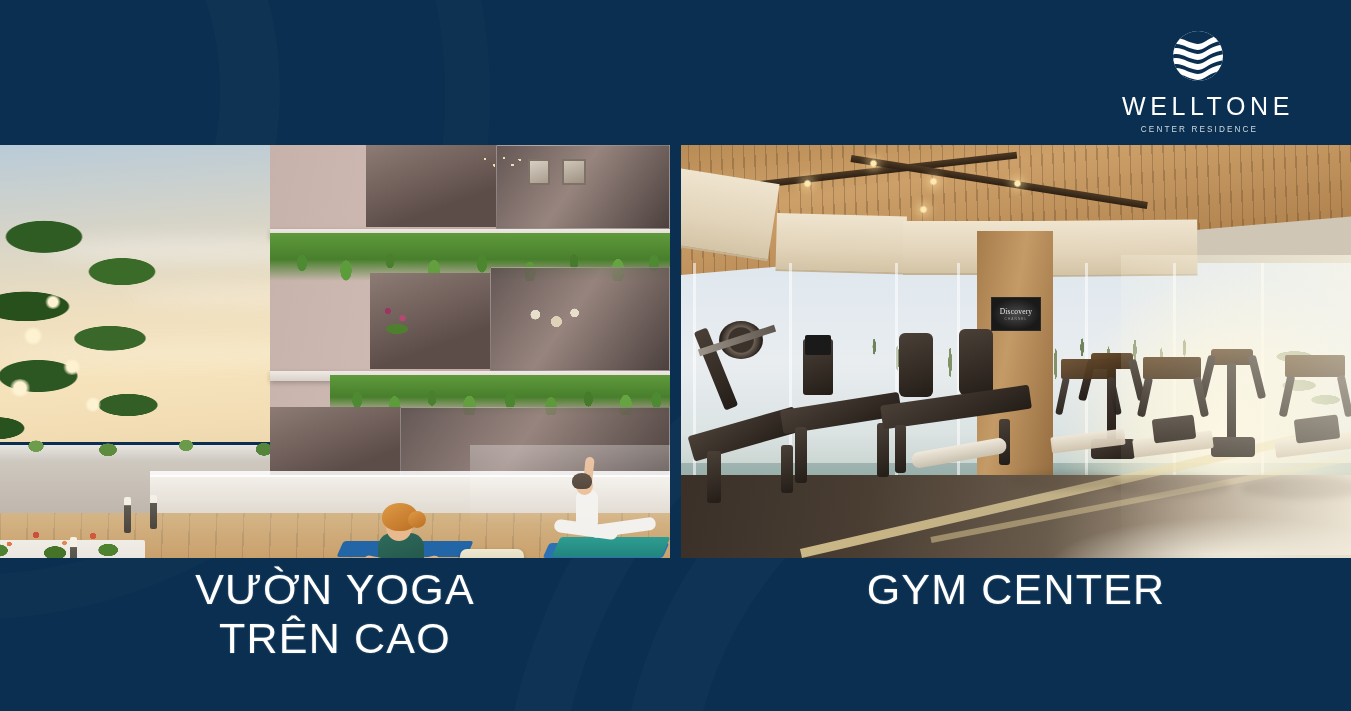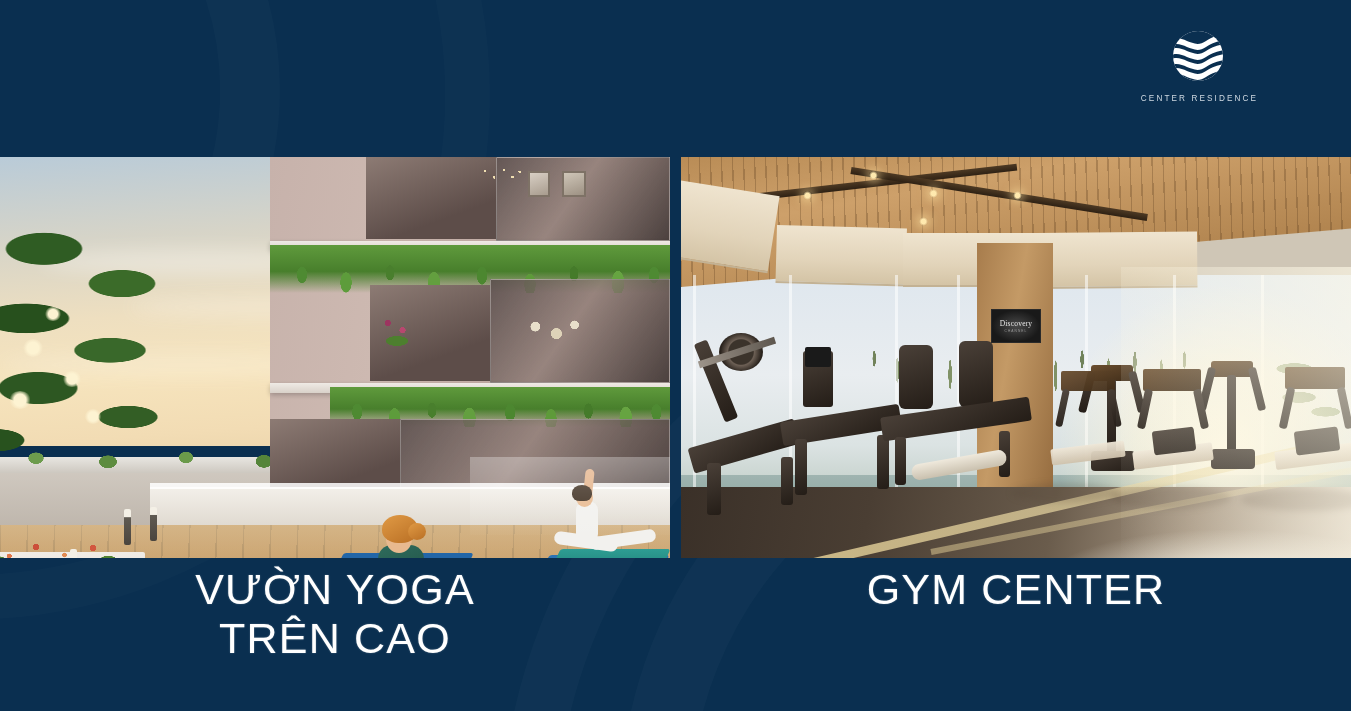--- a/index.html
+++ b/index.html
@@ -43,21 +43,21 @@
   }
   .logo-sub {
     color:#cfd9e2; font-size:8.2px; letter-spacing:2.1px;
     margin-top:6px; white-space:nowrap; margin-left:3px;
   }
 
   
   .panel { position:absolute; top:145px; height:413px; overflow:hidden; }
   #panel-yoga { left:0px;   width:670px; }
   #panel-gym  { left:681px; width:670px; }
-  .photo { position:absolute; inset:0; overflow:hidden;margin-top:12px; }
+  .photo { position:absolute; inset:0; overflow:hidden; }
 
   
   .y-sky {
     position:absolute; left:0; top:0; width:100%; height:72%;
     background:linear-gradient(176deg,#b9cbd8 0%,#d6d4c8 26%,#eedfc0 50%,
                                #f6e4bd 68%,#f2dcb4 86%,#e9d2a8 100%);
   }
   .y-cloud {
     position:absolute; background:rgba(255,255,255,0.32);
     border-radius:50%; filter:blur(9px);
@@ -352,20 +352,21 @@
       </defs>
       <circle cx="32" cy="32" r="25" fill="#ffffff"></circle>
       <g clip-path="url(#sphereClip)" fill="#0a2f50">
         <path d="M2,17 C16,7 26,27 40,17 C50,10 56,12 66,7 L66,-2 L2,-2 Z"></path>
         <path d="M2,27 C16,17 26,37 40,27 C50,20 56,22 66,17 L66,13 C56,18 50,16 40,23 C26,33 16,13 2,23 Z"></path>
         <path d="M2,37 C16,27 26,47 40,37 C50,30 56,32 66,27 L66,23 C56,28 50,26 40,33 C26,43 16,23 2,33 Z"></path>
         <path d="M2,47 C16,37 26,57 40,47 C50,40 56,42 66,37 L66,33 C56,38 50,36 40,43 C26,53 16,33 2,43 Z"></path>
         <path d="M2,57 C16,47 26,67 40,57 C50,50 56,52 66,47 L66,43 C56,48 50,46 40,53 C26,63 16,43 2,53 Z"></path>
       </g>
     </svg>
+    <div class="logo-word">WELLTONE</div>
     <div class="logo-sub">CENTER RESIDENCE</div>
   </div>
 
   <div class="panel" id="panel-yoga">
     <div class="photo">
 
       <div class="y-sky"></div>
       <div class="y-cloud y-c1"></div>
       <div class="y-cloud y-c2"></div>
       <div class="y-cloud y-c3"></div>

